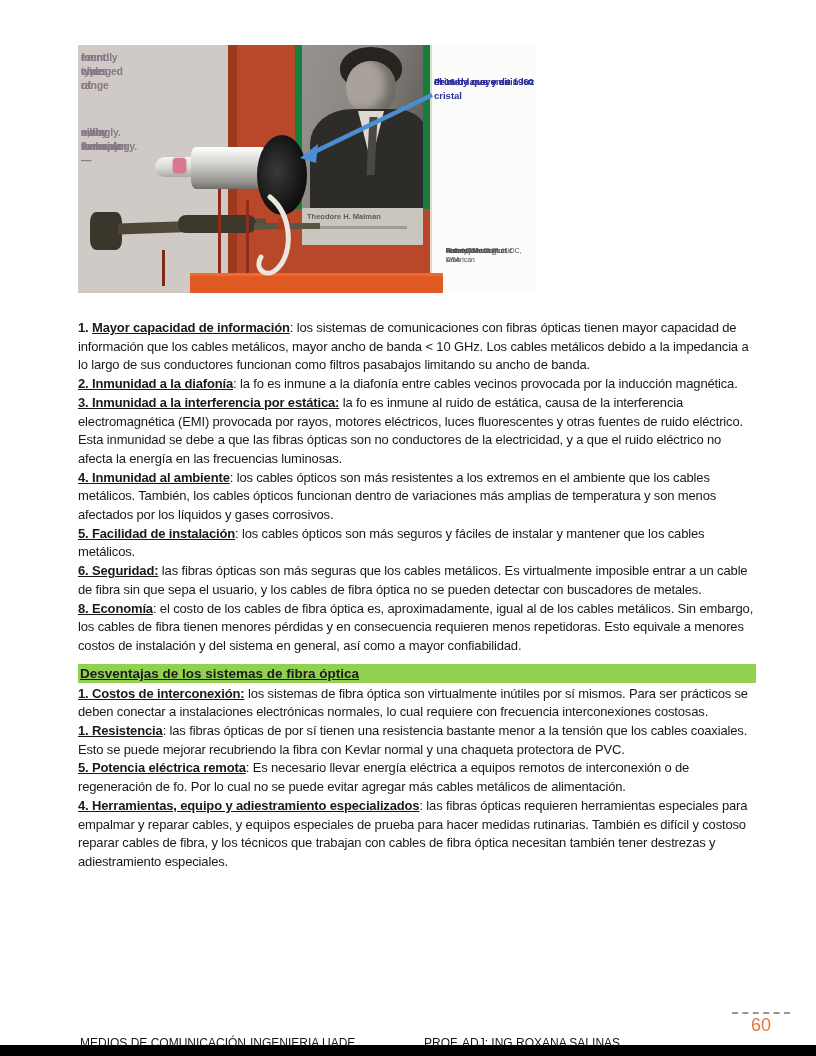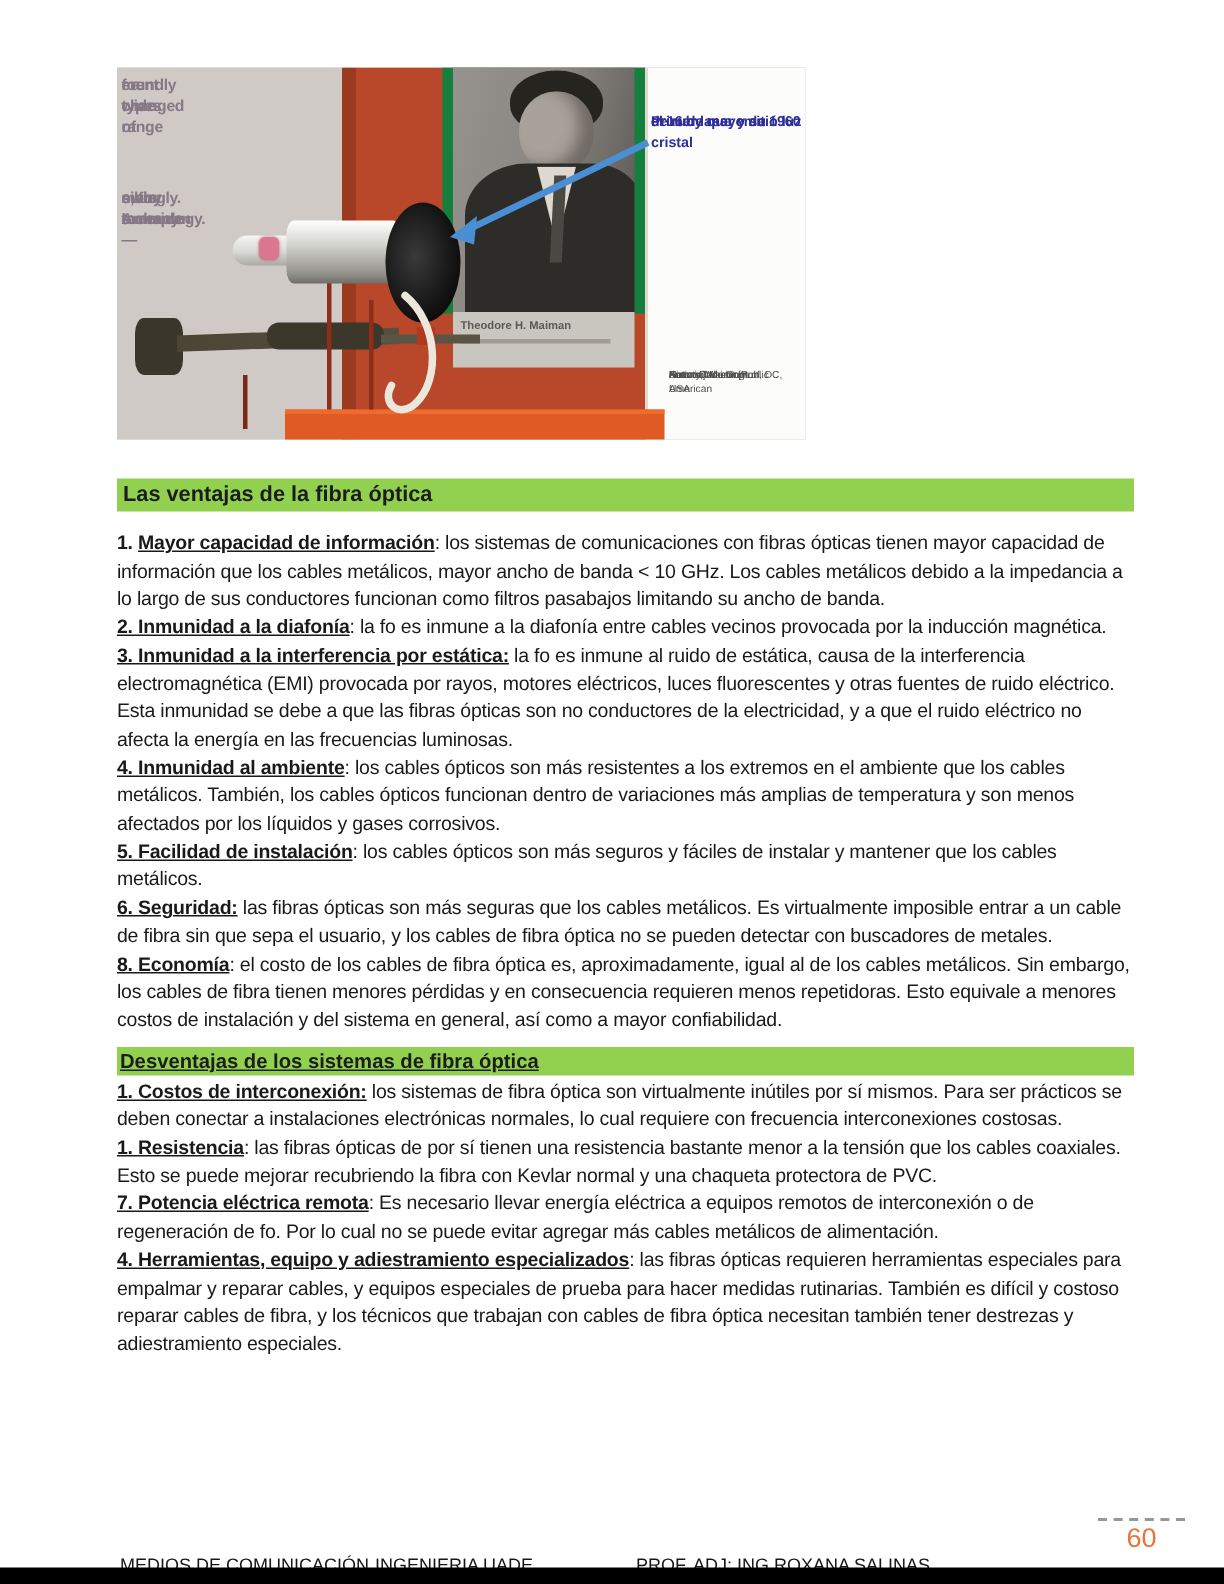--- a/index.html
+++ b/index.html
@@ -135,39 +135,36 @@
       <div>National Museum of American</div>
       <div>History, Washington, DC, USA</div>
       <div>Fuente:Wiki.Com.</div>
       <div>Autor: Daderot [Public</div>
       <div>domain]</div>
     </div>
   </div>
 
   <div class="content">
 
-    <div class="sec-bar1">
-      <span>Las ventajas de la fibra óptica</span>
-    </div>
 
     <p class="item"><span class="b">1. </span><span class="b u">Mayor capacidad de información</span><span>: los sistemas de comunicaciones con fibras ópticas tienen mayor capacidad de información que los cables metálicos, mayor ancho de banda &lt; 10 GHz. Los cables metálicos debido a la impedancia a lo largo de sus conductores funcionan como filtros pasabajos limitando su ancho de banda.</span></p>
     <p class="item"><span class="b u">2. Inmunidad a la diafonía</span><span>: la fo es inmune a la diafonía entre cables vecinos provocada por la inducción magnética.</span></p>
     <p class="item"><span class="b u">3. Inmunidad a la interferencia por estática:</span><span> la fo es inmune al ruido de estática, causa de la interferencia electromagnética (EMI) provocada por rayos, motores eléctricos, luces fluorescentes y otras fuentes de ruido eléctrico. Esta inmunidad se debe a que las fibras ópticas son no conductores de la electricidad, y a que el ruido eléctrico no afecta la energía en las frecuencias luminosas.</span></p>
     <p class="item"><span class="b u">4. Inmunidad al ambiente</span><span>: los cables ópticos son más resistentes a los extremos en el ambiente que los cables metálicos. También, los cables ópticos funcionan dentro de variaciones más amplias de temperatura y son menos afectados por los líquidos y gases corrosivos.</span></p>
     <p class="item"><span class="b u">5. Facilidad de instalación</span><span>: los cables ópticos son más seguros y fáciles de instalar y mantener que los cables metálicos.</span></p>
     <p class="item"><span class="b u">6. Seguridad:</span><span> las fibras ópticas son más seguras que los cables metálicos. Es virtualmente imposible entrar a un cable de fibra sin que sepa el usuario, y los cables de fibra óptica no se pueden detectar con buscadores de metales.</span></p>
     <p class="item"><span class="b u">8. Economía</span><span>: el costo de los cables de fibra óptica es, aproximadamente, igual al de los cables metálicos. Sin embargo, los cables de fibra tienen menores pérdidas y en consecuencia requieren menos repetidoras. Esto equivale a menores costos de instalación y del sistema en general, así como a mayor confiabilidad.</span></p>
 
     <div class="sec-bar2">
       <span class="u">Desventajas de los sistemas de fibra óptica</span>
     </div>
 
     <p class="item"><span class="b u">1. Costos de interconexión:</span><span> los sistemas de fibra óptica son virtualmente inútiles por sí mismos. Para ser prácticos se deben conectar a instalaciones electrónicas normales, lo cual requiere con frecuencia interconexiones costosas.</span></p>
     <p class="item"><span class="b u">1. Resistencia</span><span>: las fibras ópticas de por sí tienen una resistencia bastante menor a la tensión que los cables coaxiales. Esto se puede mejorar recubriendo la fibra con Kevlar normal y una chaqueta protectora de PVC.</span></p>
-    <p class="item"><span class="b u">7. Potencia eléctrica remota</span><span>: Es necesario llevar energía eléctrica a equipos remotos de interconexión o de regeneración de fo. Por lo cual no se puede evitar agregar más cables metálicos de alimentación.</span></p>
+    <p class="item"><span class="b u">5. Potencia eléctrica remota</span><span>: Es necesario llevar energía eléctrica a equipos remotos de interconexión o de regeneración de fo. Por lo cual no se puede evitar agregar más cables metálicos de alimentación.</span></p>
     <p class="item"><span class="b u">4. Herramientas, equipo y adiestramiento especializados</span><span>: las fibras ópticas requieren herramientas especiales para empalmar y reparar cables, y equipos especiales de prueba para hacer medidas rutinarias. También es difícil y costoso reparar cables de fibra, y los técnicos que trabajan con cables de fibra óptica necesitan también tener destrezas y adiestramiento especiales.</span></p>
   </div>
 
   <div class="pagenum">60</div>
   <div class="foot f1">MEDIOS DE COMUNICACIÓN</div>
   <div class="foot f2">INGENIERIA UADE</div>
   <div class="foot f3">PROF. ADJ: ING ROXANA SALINAS</div>
   <div class="bottom-strip"></div>
 
 </div>

